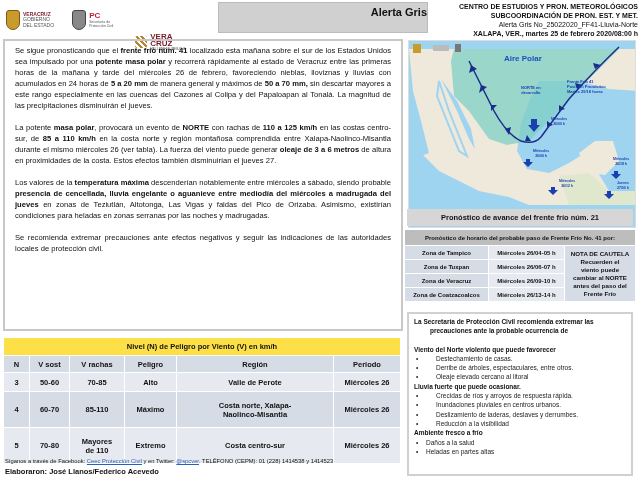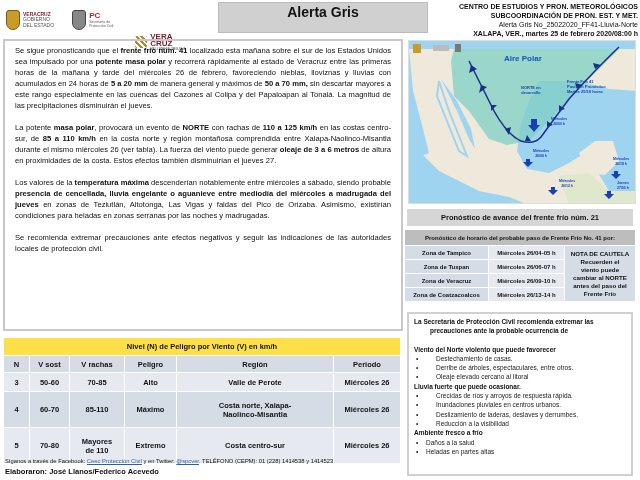--- a/index.html
+++ b/index.html
@@ -12,21 +12,21 @@
   .shield { width: 14px; height: 20px; background: #c89b2a; border-radius: 3px 3px 7px 7px; border: 1px solid #7a5a12; }
   .shield.gray { background: #888; border-color: #444; }
   .logo-text { font-size: 5px; line-height: 5.5px; font-weight: bold; color: #7a1a2a; }
   .logo-text .light { font-weight: normal; color: #555; }
   .pc { font-size: 8px; font-weight: bold; color: #c0202a; line-height: 8px; }
   .pc-sub { font-size: 3.5px; color: #555; line-height: 4px; }
   .vera-grid { width: 12px; height: 12px; background: repeating-linear-gradient(45deg,#b8862a 0 2px,#fff 2px 4px); border-radius: 2px; }
   .vera-text { font-size: 8px; font-weight: bold; color: #7a1a2a; line-height: 7px; }
   .vera-sub { font-size: 3px; color: #333; }
 
-  .title-box { left: 218px; top: 2px; width: 210px; height: 31px; background: #d0d0d0; border: 1px solid #bcbcbc; text-align: center; font-weight: bold; font-size: 14px; line-height: 12px; padding-top: 3px; }
+  .title-box { left: 218px; top: 2px; width: 210px; height: 31px; background: #d0d0d0; border: 1px solid #bcbcbc; text-align: right; font-weight: bold; font-size: 11px; line-height: 12px; padding-top: 3px; }
 
   .center-info { left: 428px; top: 2px; width: 210px; text-align: right; font-size: 7px; line-height: 9px; font-weight: bold; color: #111; }
   .center-info .reg { font-weight: normal; }
 
   
   .left-panel { left: 3px; top: 39px; width: 400px; height: 292px; border: 2px solid #c8c8c8; padding: 4px 10px; font-size: 7.6px; line-height: 11px; text-align: justify; }
   .left-panel p { margin-bottom: 11px; }
   .left-panel b { font-weight: bold; }
 
   
@@ -36,21 +36,21 @@
   .wind-table .head { background: #d5dce6; height: 17px; }
   .wind-table .row-a { background: #e6eaf0; }
   .wind-table .row-b { background: #d5dce6; }
   .wind-table td { padding: 1px 2px; }
 
   .footer1 { left: 5px; top: 458px; font-size: 5.8px; color: #111; }
   .footer1 a { color: #2a5fb8; text-decoration: underline; }
   .footer2 { left: 5px; top: 467px; font-size: 7.5px; font-weight: bold; }
 
   
-  .map { left: 408px; top: 40px; width: 228px; height: 164px; background: #9fd4f0; overflow: hidden; border: 1px solid #ddd; }
+  .map { left: 408px; top: 40px; width: 228px; height: 188px; background: #9fd4f0; overflow: hidden; border: 1px solid #ddd; }
 
   .caption { left: 407px; top: 209px; width: 226px; height: 17px; background: #d6d6d6; font-weight: bold; font-size: 7.5px; text-align: center; line-height: 17px; }
 
   
   .sched { left: 404px; top: 229px; width: 232px; border-collapse: collapse; font-size: 6px; font-weight: bold; text-align: center; }
   .sched td { border: 1px solid #ffffff; padding: 1px 2px; height: 14px; }
   .sched .cap { background: #bdbdbd; height: 16px; font-size: 6px; }
   .sched .zone { background: #d5dce6; width: 84px; }
   .sched .time { background: #e6eaf0; width: 76px; }
   .sched .note { background: #d5dce6; font-size: 6.2px; line-height: 8px; }

